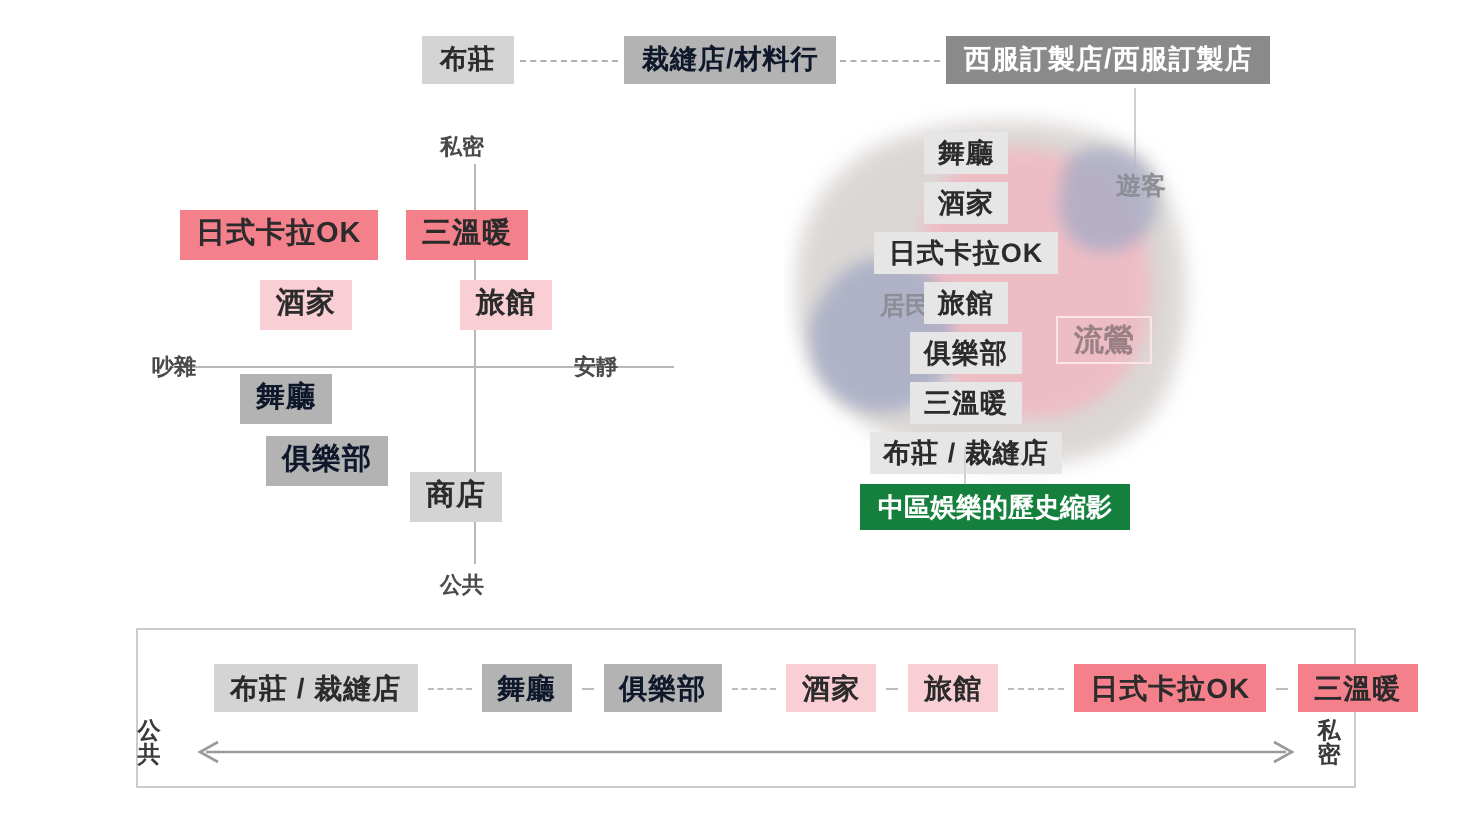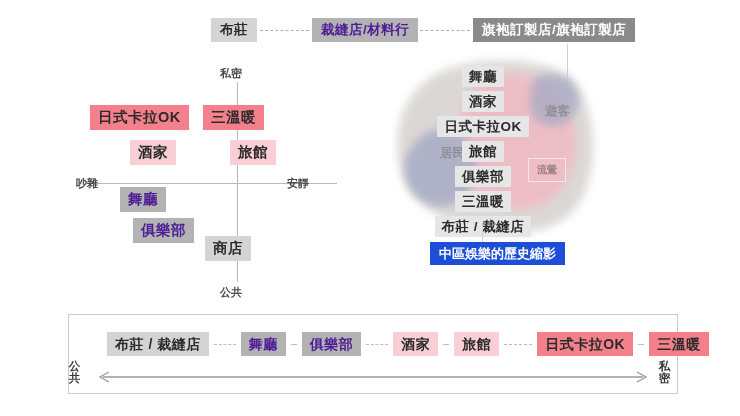--- a/index.html
+++ b/index.html
@@ -24,21 +24,21 @@
     justify-content: center;
     box-sizing: border-box;
     white-space: nowrap;
     font-weight: bold;
     letter-spacing: .5px;
     line-height: 1;
   }
   .chip.flowc { position: static; }
 
   .g-light  { background: #d4d4d4; color: #2b2b2b; }
-  .g-mid    { background: #b3b3b3; color: #4c1d95; }
+  .g-mid    { background: #b3b3b3; color: #0f172a; }
   .g-dark   { background: #8a8a8a; color: #ffffff; }
   .p-strong { background: #f4808c; color: #2b2b2b; }
   .p-light  { background: #f9cfd5; color: #2b2b2b; }
 
   
   #top-chain {
     position: absolute;
     left: 0; top: 14px;
     width: 704px; height: 34px; margin-left: 48px;
   }
@@ -106,21 +106,21 @@
   }
   #blobs svg { position: absolute; left: 0; top: 0; }
   .blob-label {
     position: absolute;
     font-size: 12.5px;
     font-weight: bold;
     color: #8e8e96;
     white-space: nowrap;
   }
   #bl-res  { left: 48px;  top: 93px; }
-  #bl-tour { left: 153px; top: 33px; margin-top: 18px; }
+  #bl-tour { left: 166px; top: 33px; }
   #b-list {
     position: absolute;
     left: 0; top: 14px;
     width: 182px;
     display: flex;
     flex-direction: column;
     align-items: center;
     gap: 4px;
   }
   #b-list .chip {
@@ -130,31 +130,31 @@
     color: #2b2b2b;
   }
   #streetbox {
     position: absolute;
     left: 136px; top: 106px;
     height: 24px; padding: 0 8px;
     display: flex; align-items: center; justify-content: center;
     box-sizing: border-box;
     border: 1.6px solid #fbe3e7;
     color: #9a7f85;
-    font-size: 10px;
+    font-size: 15px;
     font-weight: bold;
     white-space: nowrap;
   }
   #caption {
     position: absolute;
     left: 38px; top: 190px;
     height: 23px; padding: 0 9px;
     display: flex; align-items: center;
     box-sizing: border-box;
-    background: #1d4ed8;
+    background: #15803d;
     color: #ffffff;
     font-size: 13px;
     font-weight: bold;
     white-space: nowrap;
   }
   #b-stem {
     position: absolute;
     left: 90px; top: 172px;
     width: 0; height: 18px;
     border-left: 1.5px solid #d2d2d2;
@@ -202,21 +202,21 @@
   #end-right { left: 658px; top: 360px; }
 </style>
 </head>
 <body>
 
 <div id="top-chain">
   <div class="dashline" id="dl0"></div>
   <div class="dashline" id="dl1"></div>
   <div class="chip g-light" id="tc0">布莊</div>
   <div class="chip g-mid" id="tc1">裁縫店/材料行</div>
-  <div class="chip g-dark" id="tc2">旗袍訂製店/旗袍訂製店</div>
+  <div class="chip g-dark" id="tc2">西服訂製店/西服訂製店</div>
   <div id="stem"></div>
 </div>
 
 <div id="quadrant">
   <div id="q-vline"></div>
   <div id="q-hline"></div>
 
   <div class="ax-lab" id="ax-top">私密</div>
   <div class="ax-lab" id="ax-bottom">公共</div>
   <div class="ax-lab" id="ax-left">吵雜</div>

